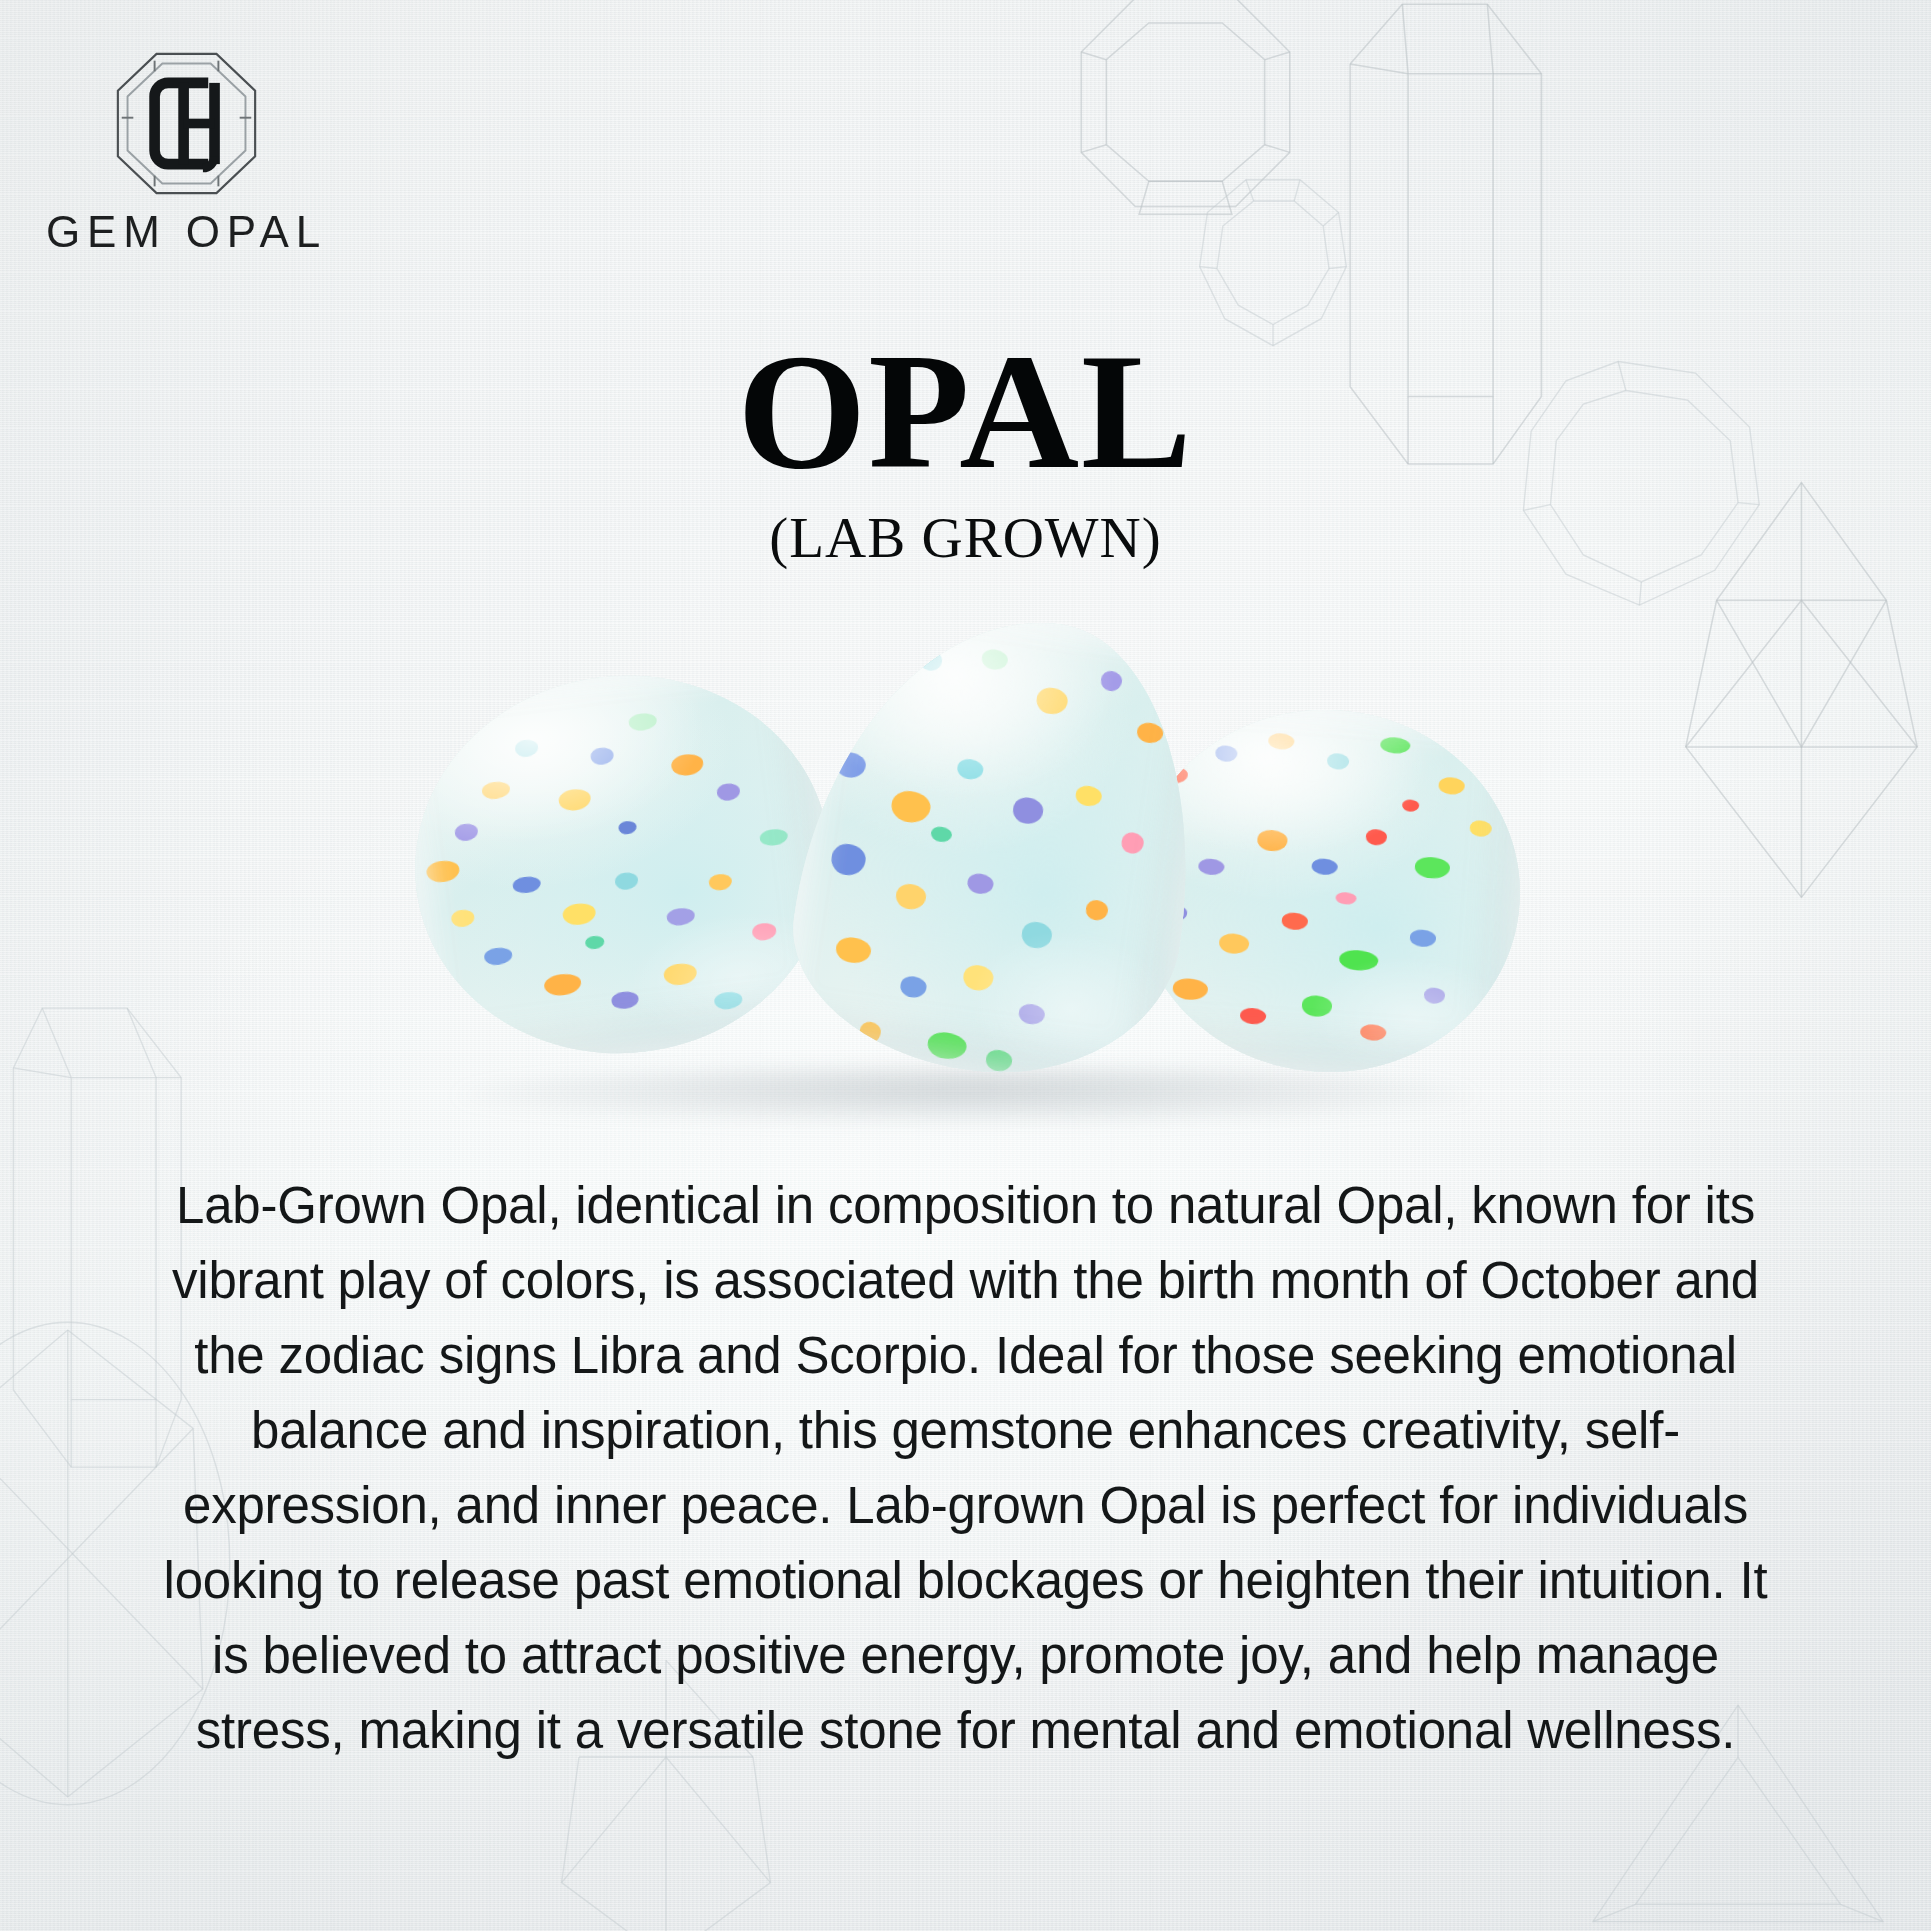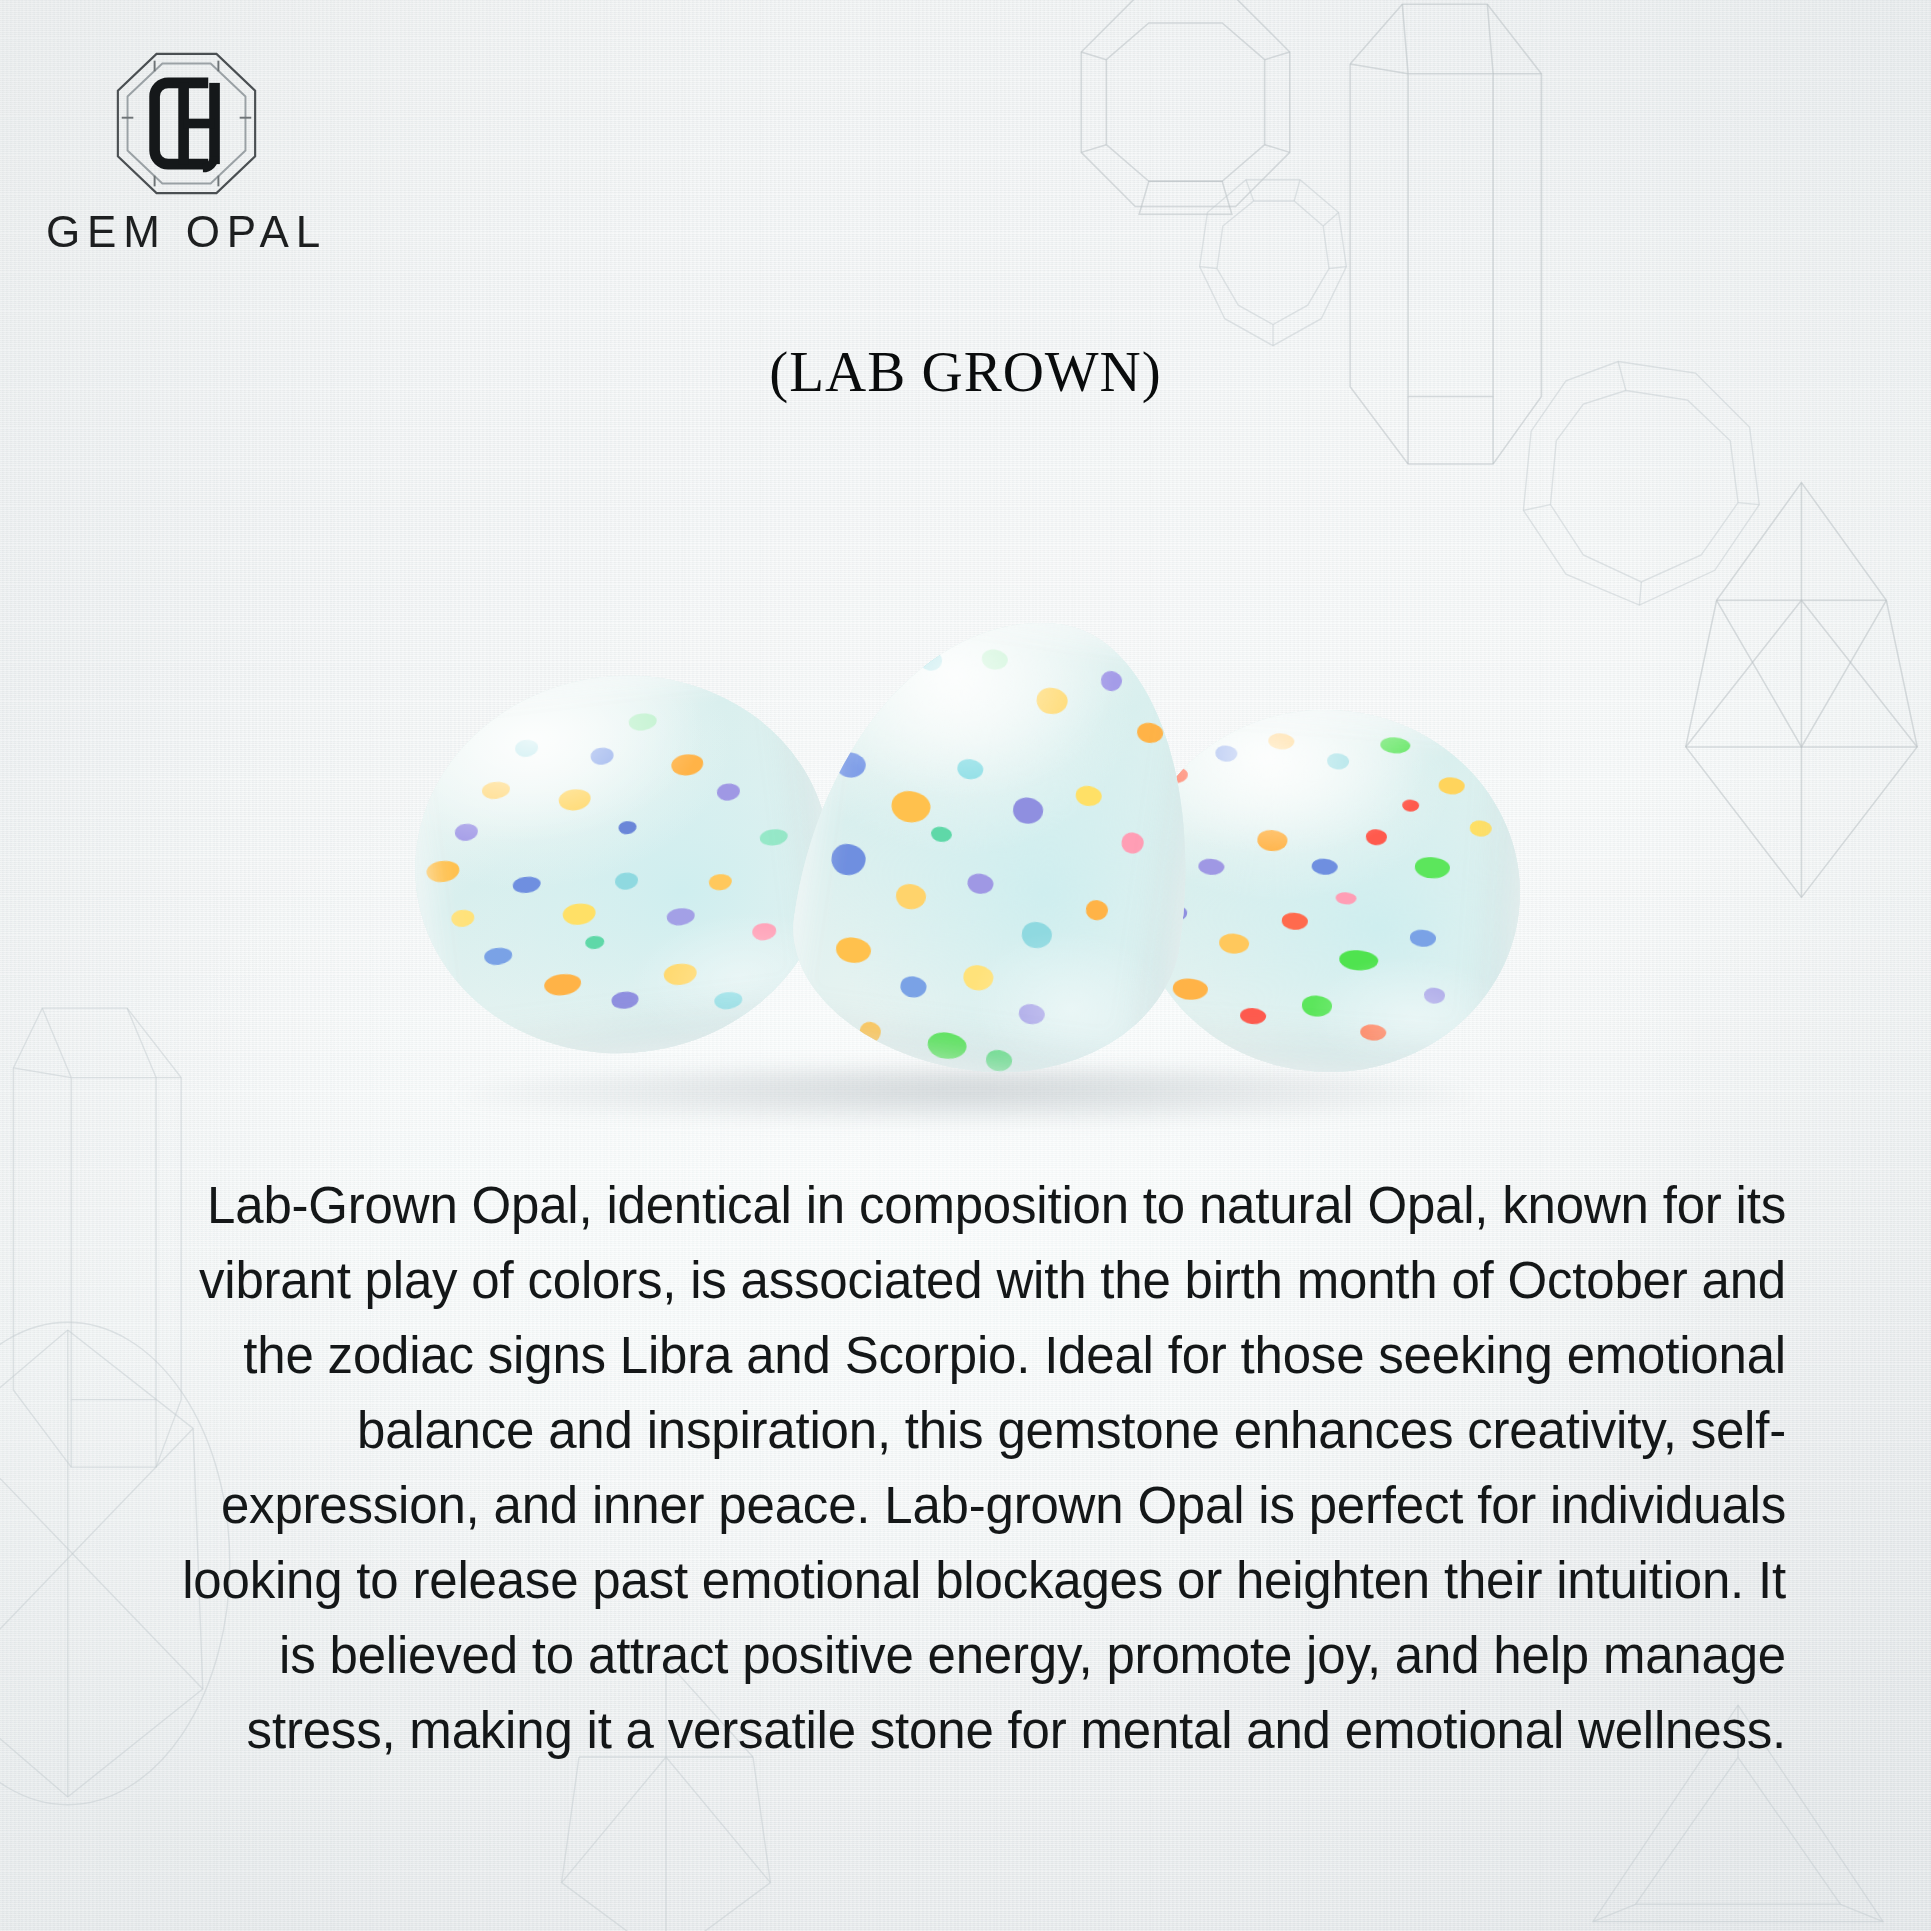--- a/index.html
+++ b/index.html
@@ -213,21 +213,21 @@
     border-radius: 50%;
     transform: rotate(4deg);
   }
 
   
   .body-copy {
     position: absolute;
     left: 145px;
     top: 1149px;
     width: 1641px;
-    text-align: right;
+    text-align: center;
     font-family: "Liberation Sans", sans-serif;
     font-size: 51px;
     font-weight: 400;
     line-height: 1.47;
     letter-spacing: -0.2px;
     color: #141718;
     margin-top: 20px;
   }
 </style>
 </head>
@@ -342,20 +342,21 @@
 
       <path d="M72 34 V118" fill="none" stroke="#15181a" stroke-width="11"></path>
       <path d="M104 34 V118" fill="none" stroke="#15181a" stroke-width="11"></path>
       <path d="M72 76 H104" fill="none" stroke="#15181a" stroke-width="10"></path>
       <path d="M104 110 A12 12 0 0 1 92 122" fill="none" stroke="#15181a" stroke-width="9"></path>
     </svg>
     <div class="brand-name">GEM OPAL</div>
   </div>
 
   <div class="headline">
+    <h1>OPAL</h1>
     <h2>(LAB GROWN)</h2>
   </div>
 
   <div class="stone-shadow"></div>
   <div class="stones">
 
     <div class="stone" id="stone-left">
       <div class="opal-fill">
         <div class="opal-base"></div>
         <div class="flecks">

